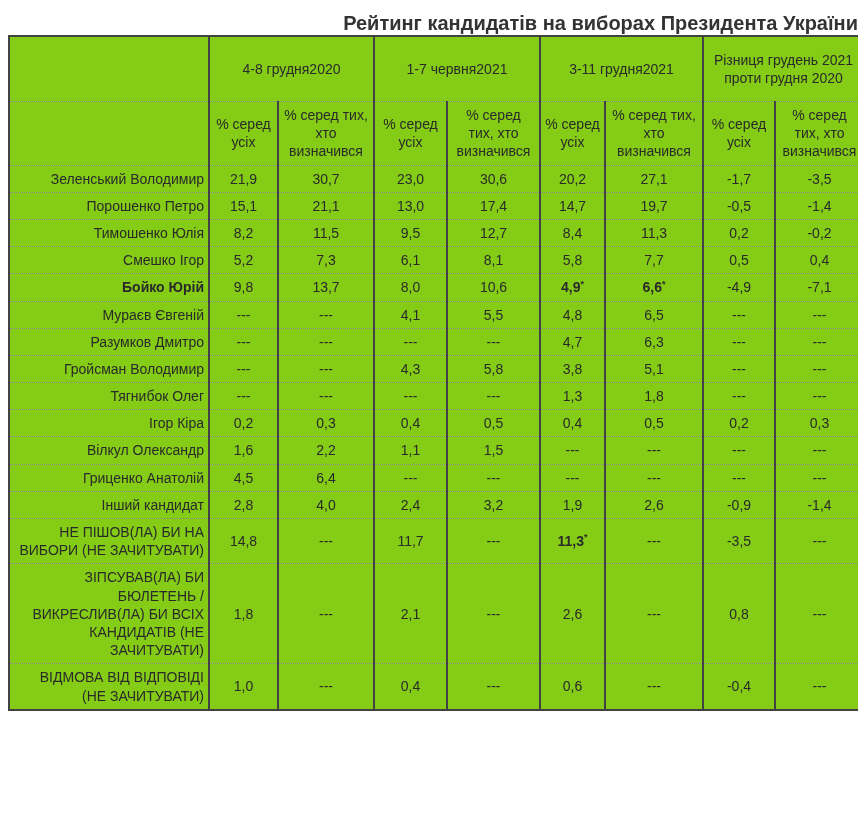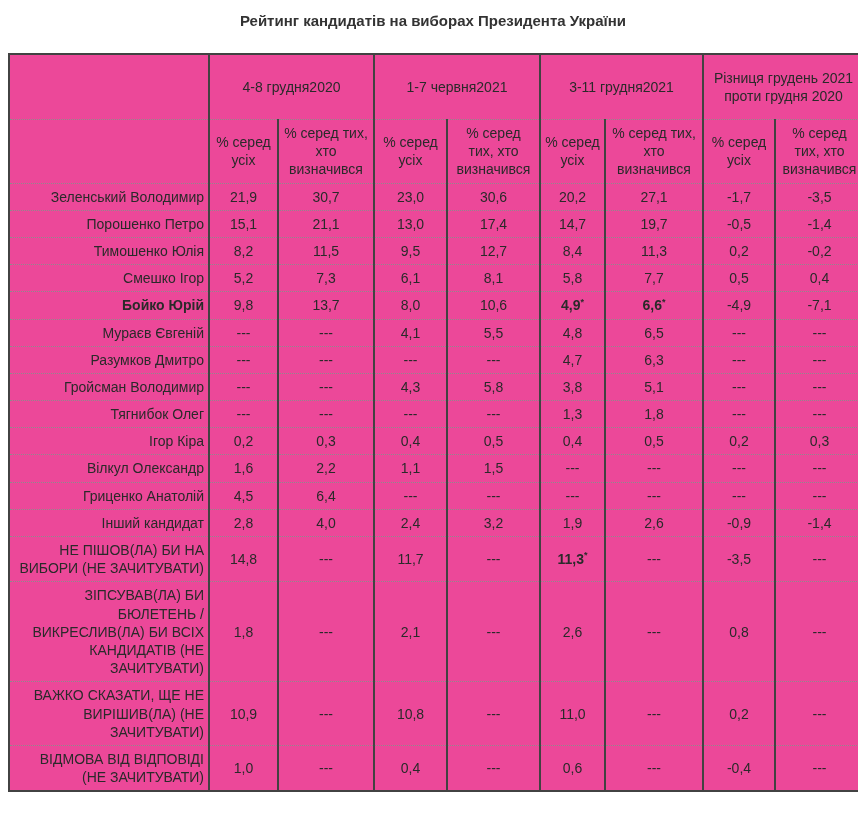--- a/index.html
+++ b/index.html
@@ -3,32 +3,32 @@
 <meta charset="utf-8">
 <style>
   html, body {
     background: #ffffff;
     color: #222222;
     font-family: "Liberation Sans", "DejaVu Sans", sans-serif;
   }
   body { margin: 8px; width: 850px; }
 
   .title {
-    text-align: center;
+    text-align: right;
     font-weight: bold;
-    font-size: 15px;
+    font-size: 20px;
     color: #333333;
-    margin: 4px 0 24px 0;
+    margin: 4px 0 0 0;
   }
 
   table.ratings {
     width: 100%;
     border-collapse: collapse;
     table-layout: fixed;
-    background: #ec4899;
+    background: #84cc16;
     border: 2px solid #424242;
     font-size: 14px;
   }
   table.ratings th,
   table.ratings td {
     border-left: 2px solid #424242;
     border-right: 2px solid #424242;
     border-top: 1px dotted #8c8c8c;
     border-bottom: 1px dotted #8c8c8c;
     padding: 4px 4px;
@@ -242,31 +242,20 @@
         <td class="value-cell">1,8</td>
         <td class="value-cell">---</td>
         <td class="value-cell">2,1</td>
         <td class="value-cell">---</td>
         <td class="value-cell">2,6</td>
         <td class="value-cell">---</td>
         <td class="value-cell">0,8</td>
         <td class="value-cell">---</td>
       </tr>
       <tr>
-        <td class="name-cell">ВАЖКО СКАЗАТИ, ЩЕ НЕ ВИРІШИВ(ЛА) (НЕ ЗАЧИТУВАТИ)</td>
-        <td class="value-cell">10,9</td>
-        <td class="value-cell">---</td>
-        <td class="value-cell">10,8</td>
-        <td class="value-cell">---</td>
-        <td class="value-cell">11,0</td>
-        <td class="value-cell">---</td>
-        <td class="value-cell">0,2</td>
-        <td class="value-cell">---</td>
-      </tr>
-      <tr>
         <td class="name-cell">ВІДМОВА ВІД ВІДПОВІДІ (НЕ ЗАЧИТУВАТИ)</td>
         <td class="value-cell">1,0</td>
         <td class="value-cell">---</td>
         <td class="value-cell">0,4</td>
         <td class="value-cell">---</td>
         <td class="value-cell">0,6</td>
         <td class="value-cell">---</td>
         <td class="value-cell">-0,4</td>
         <td class="value-cell">---</td>
       </tr>

